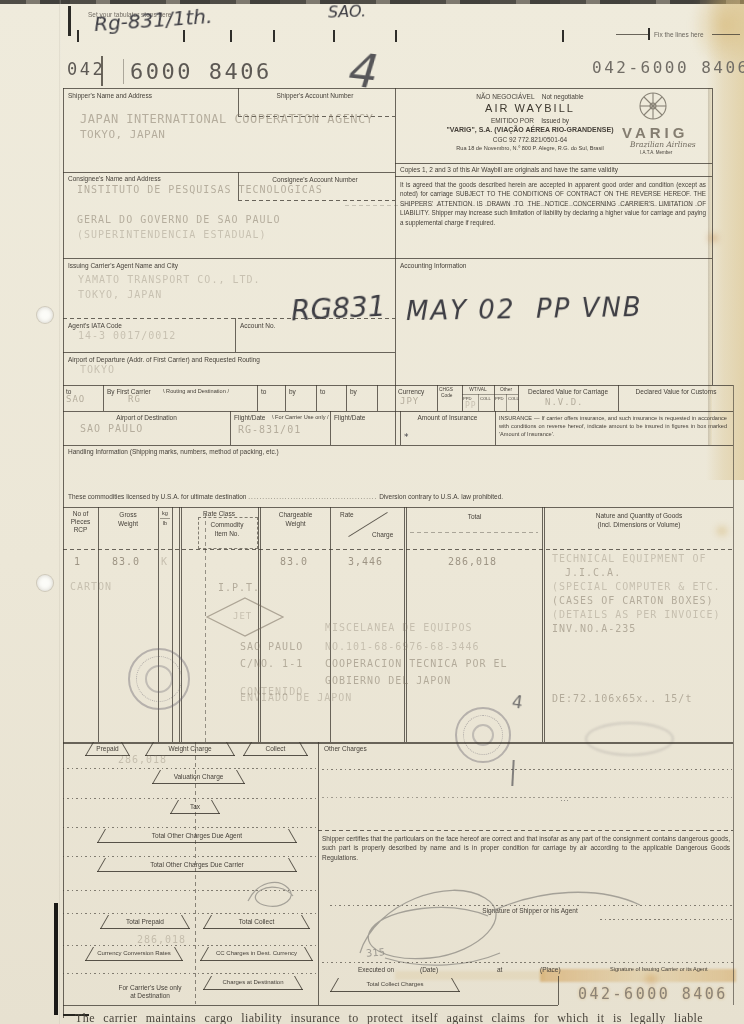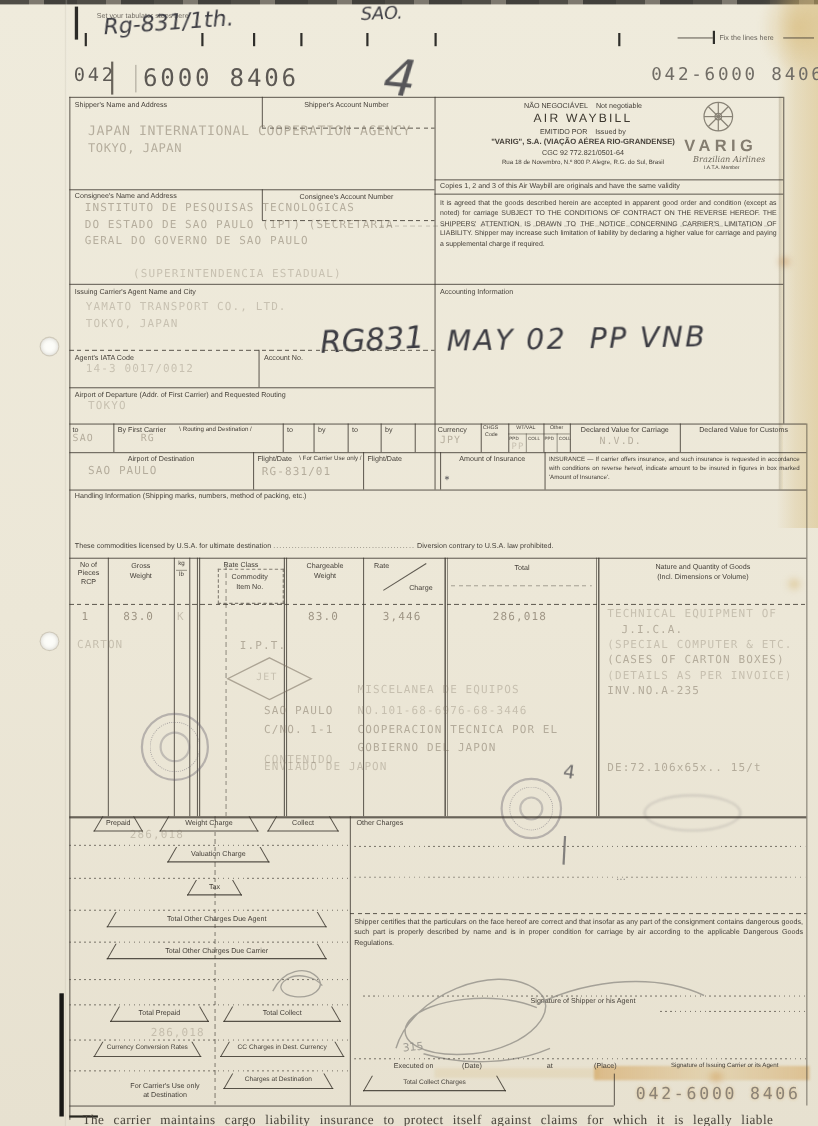--- a/index.html
+++ b/index.html
@@ -92,23 +92,22 @@
   <div class="abs lbl c" style="left:240px;top:92px;width:150px;">Shipper's Account Number</div>
   <div class="abs typed t-faint" style="left:80px;top:112px;font-size:12px;letter-spacing:.5px;">JAPAN INTERNATIONAL COOPERATION AGENCY</div>
   <div class="abs typed t-faint" style="left:80px;top:128px;font-size:11px;letter-spacing:.5px;">TOKYO, JAPAN</div>
   <div class="abs hl" style="left:63px;top:172px;width:332px;"></div>
 
   <div class="abs lbl" style="left:68px;top:175px;">Consignee's Name and Address</div>
   <div class="abs vl" style="left:238px;top:172px;height:28px;"></div>
   <div class="abs hl d" style="left:238px;top:200px;width:157px;"></div>
   <div class="abs lbl c" style="left:240px;top:176px;width:150px;">Consignee's Account Number</div>
   <div class="abs typed t-faint" style="left:77px;top:184px;">INSTITUTO DE PESQUISAS TECNOLOGICAS</div>
-  <div class="abs typed t-faint" style="left:77px;top:199px;">DO ESTADO DE SAO PAULO (IPT) (SECRETARIA</div>
   <div class="abs typed t-faint" style="left:77px;top:214px;">GERAL DO GOVERNO DE SAO PAULO</div>
-  <div class="abs typed t-vfaint" style="left:77px;top:244px;margin-left:44px;">(SUPERINTENDENCIA ESTADUAL)</div>
+  <div class="abs typed t-vfaint" style="left:77px;top:229px;">(SUPERINTENDENCIA ESTADUAL)</div>
   <div class="abs hl d" style="left:345px;top:205px;width:355px;opacity:.3;"></div>
 
   <div class="abs lbl c" style="left:420px;top:93px;width:220px;">
     <span>NÃO NEGOCIÁVEL</span>&nbsp;&nbsp;&nbsp;
     <span>Not negotiable</span>
   </div>
   <div class="abs lbl c" style="left:420px;top:102px;width:220px;font-size:11px;letter-spacing:2px;color:#3d382f;">AIR WAYBILL</div>
   <div class="abs lbl c" style="left:420px;top:117px;width:220px;">
     <span>EMITIDO POR</span>&nbsp;&nbsp;&nbsp;
     <span>Issued by</span>

